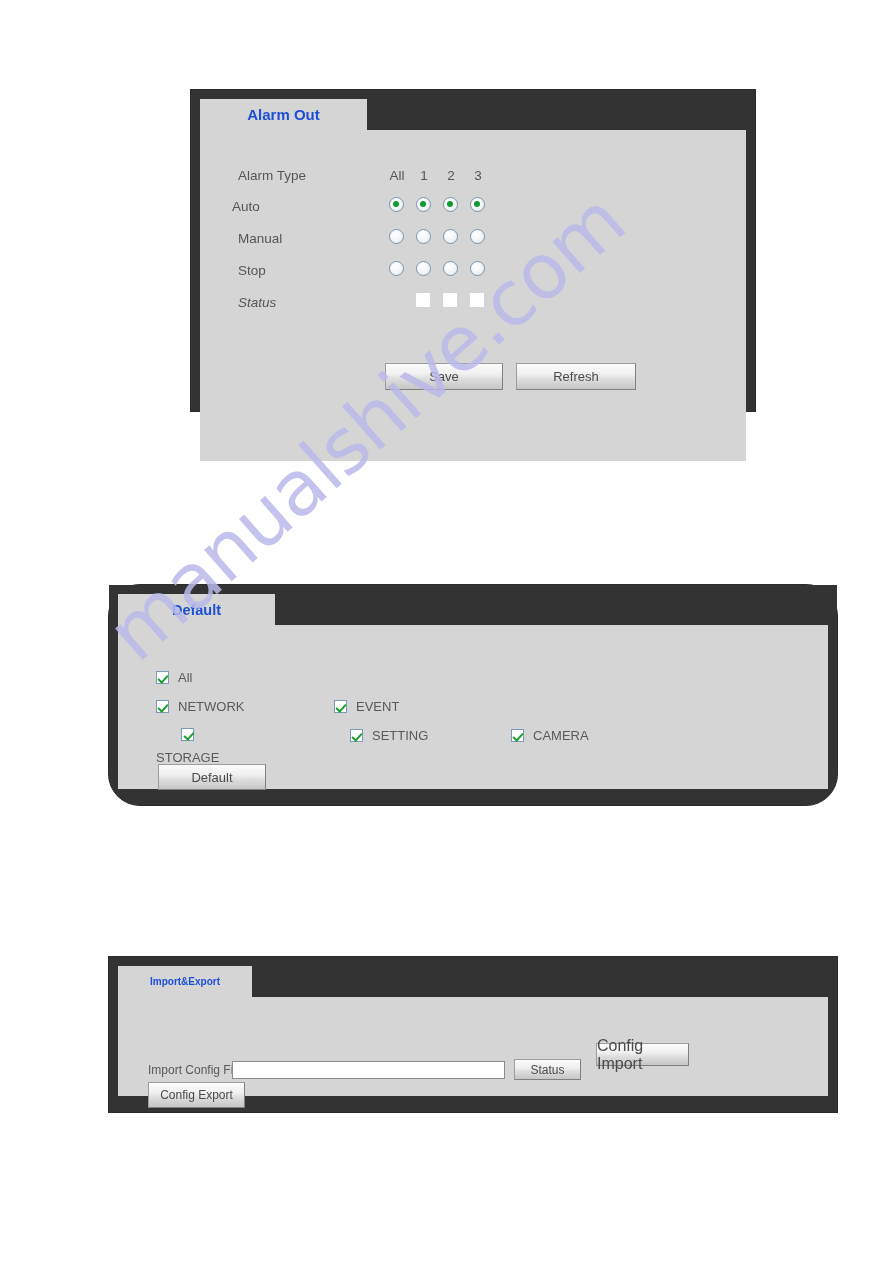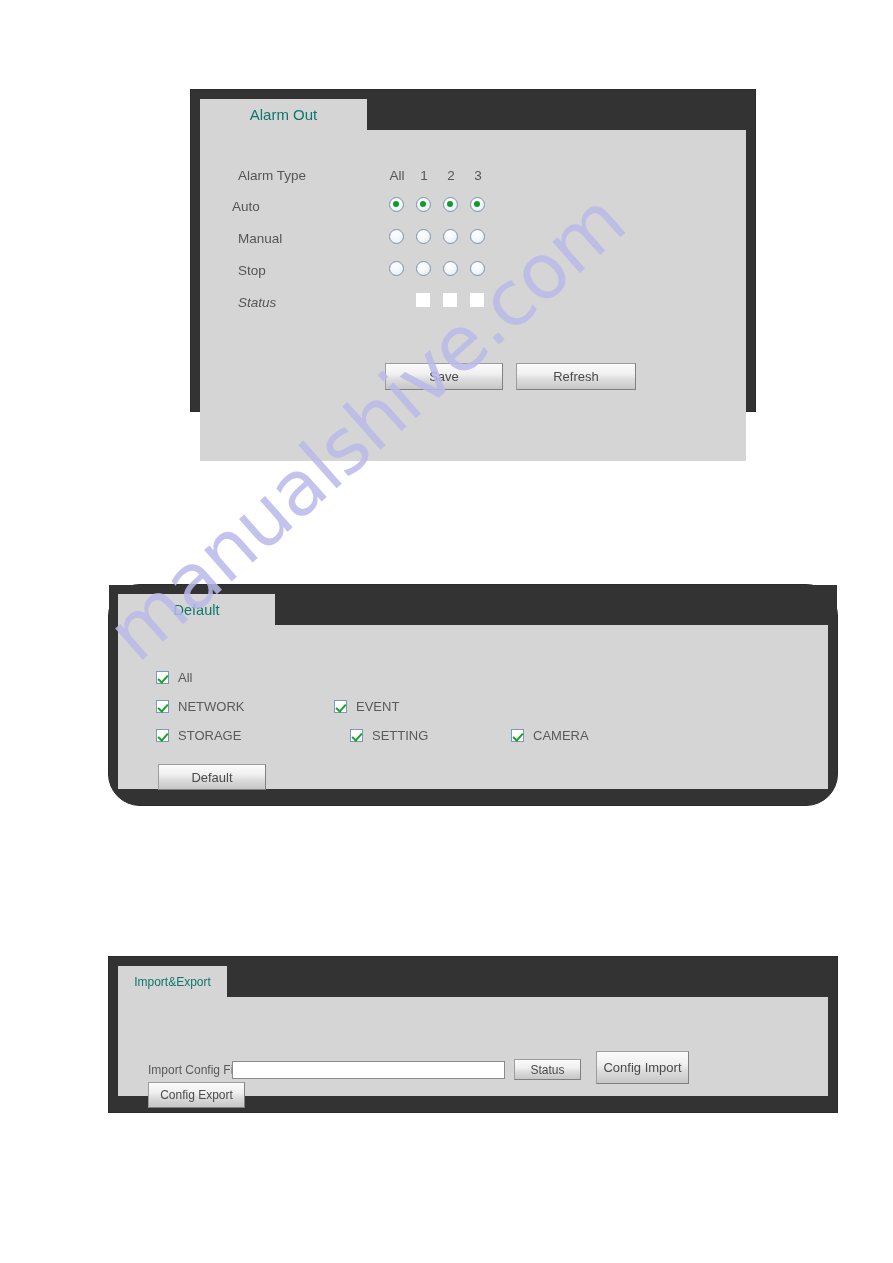--- a/index.html
+++ b/index.html
@@ -49,22 +49,22 @@
     position: relative;
     height: 40px;
     background: #333333;
   }
   .panel-tab {
     position: absolute;
     left: 9px;
     top: 9px;
     height: 31px;
     background: #d5d5d5;
-    color: #0f766e;
-    font-weight: normal;
+    color: #1d4ed8;
+    font-weight: bold;
     font-size: 14px;
     display: flex;
     align-items: center;
     justify-content: center;
     box-sizing: border-box;
   }
   .panel-body {
     position: relative;
     background: #d5d5d5;
     margin: 0 9px 9px 9px;
@@ -188,21 +188,21 @@
   }
   #btn-default { left: 40px; top: 139px; width: 108px; height: 26px; }
 
   
   #panel-impexp {
     left: 108px;
     top: 956px;
     width: 730px;
     height: 157px;
   }
-  #panel-impexp .panel-tab { width: 109px; font-size: 12px; }
+  #panel-impexp .panel-tab { width: 134px; font-size: 10px; }
   #panel-impexp .panel-body { height: 99px; }
 
   .field-label {
     position: absolute;
     color: #5a5a5a;
     font-size: 12px;
     white-space: nowrap;
   }
   .text-input {
     position: absolute;
@@ -210,21 +210,21 @@
     background: #ffffff;
     border: 1px solid #8b8b8b;
     font-family: "Liberation Sans", sans-serif;
     font-size: 12px;
     color: #333333;
     padding: 0 4px;
     outline: none;
   }
   #input-config-file { left: 114px; top: 64px; width: 273px; height: 18px; }
   #btn-browse        { left: 396px; top: 62px; width: 67px;  height: 21px; font-size: 12px; }
-  #btn-config-import { left: 478px; top: 54px; width: 93px;  height: 33px; font-size: 13px; }
+  #btn-config-import { left: 478px; top: 46px; width: 93px;  height: 23px; font-size: 16px; }
   #btn-config-export { left: 30px;  top: 85px; width: 97px;  height: 26px; font-size: 12px; }
 </style>
 </head>
 <body>
 
 <div class="watermark">manualshive.com</div>
 
 <div class="panel" id="panel-alarm-out">
   <div class="panel-tabbar">
     <div class="panel-tab">Alarm Out</div>
@@ -279,21 +279,21 @@
     <div class="chk-item" style="left:38px; top:74px;">
       <span class="chk-box checked"></span>
       <span class="chk-label">NETWORK</span>
     </div>
 
     <div class="chk-item" style="left:216px; top:74px;">
       <span class="chk-box checked"></span>
       <span class="chk-label">EVENT</span>
     </div>
 
-    <div class="chk-item" style="left:38px; top:103px;">
+    <div class="chk-item" style="left:38px; top:103px;flex-direction:column;">
       <span class="chk-box checked"></span>
       <span class="chk-label">STORAGE</span>
     </div>
 
     <div class="chk-item" style="left:216px; top:103px;padding-left:16px;">
       <span class="chk-box checked"></span>
       <span class="chk-label">SETTING</span>
     </div>
 
     <div class="chk-item" style="left:393px; top:103px;">

